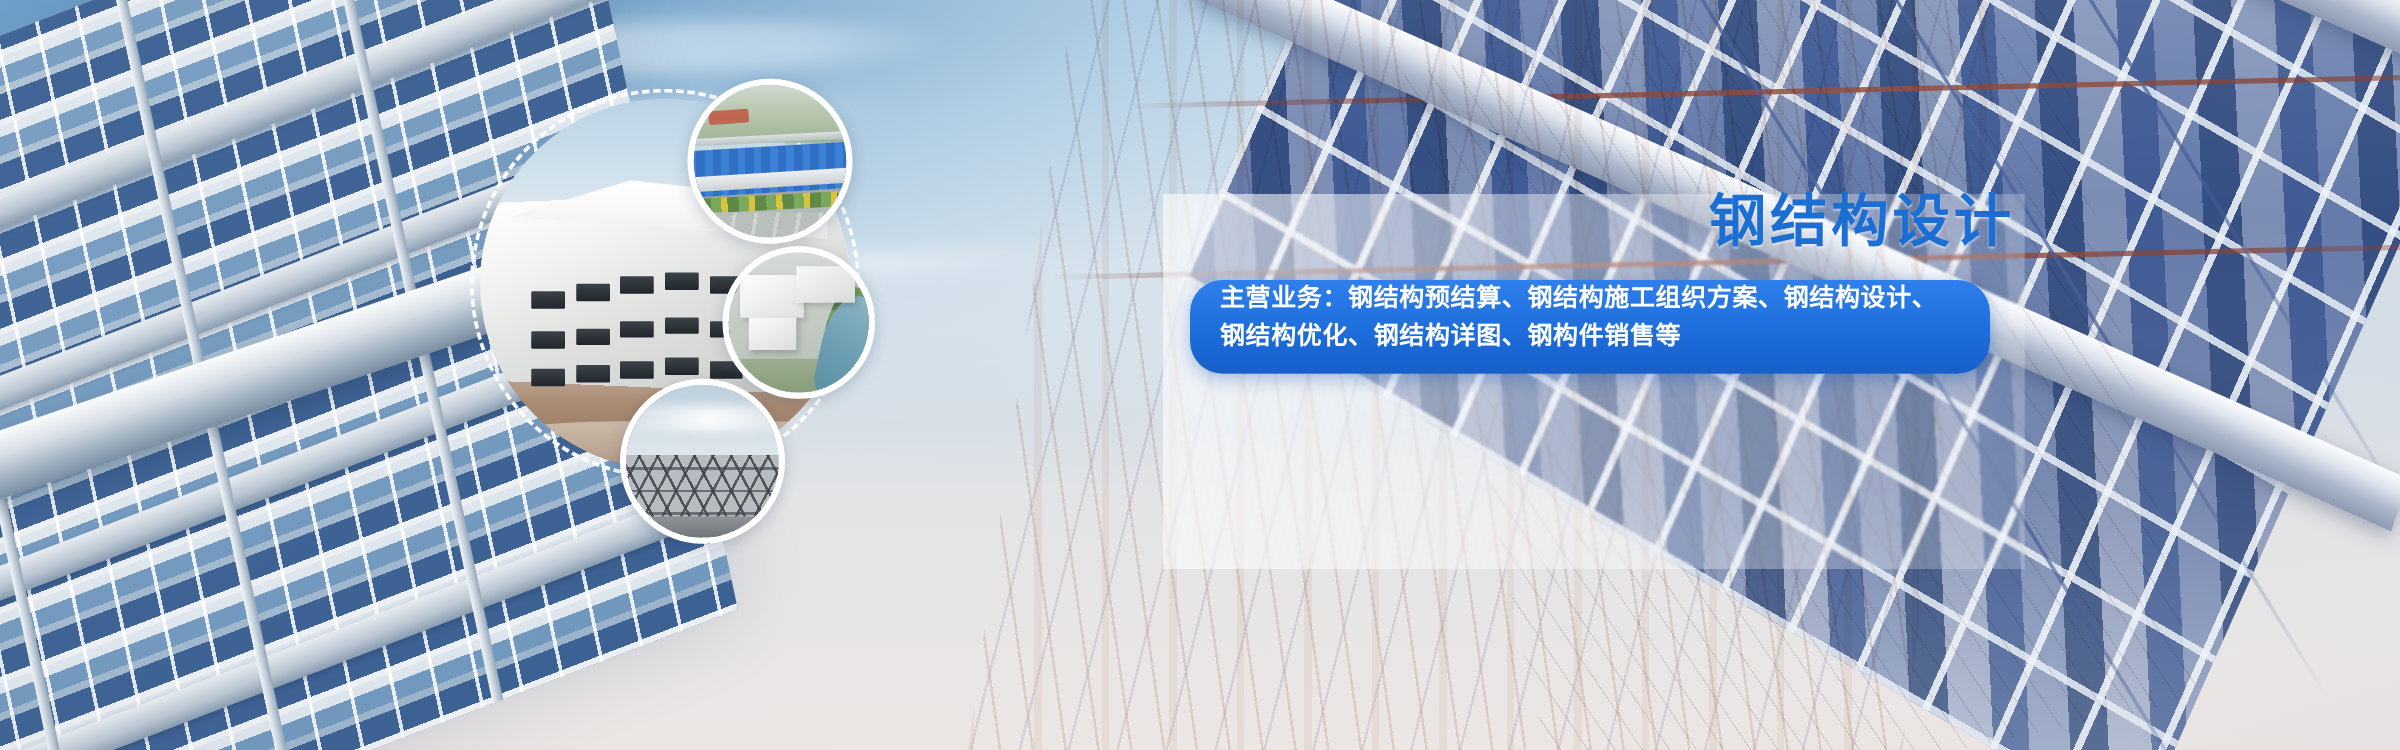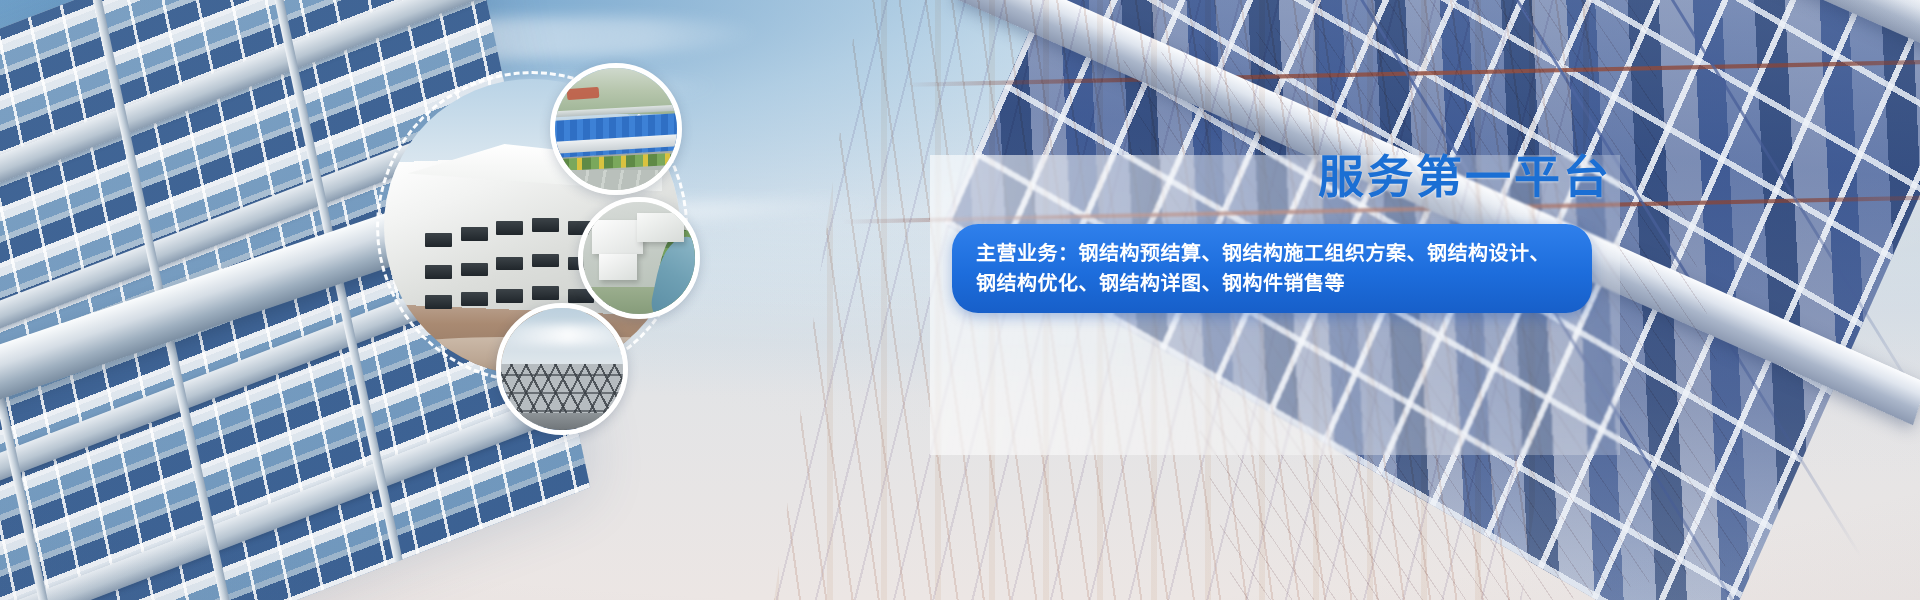--- a/index.html
+++ b/index.html
@@ -279,21 +279,21 @@
     text-shadow:0 1px 1px rgba(255,255,255,.7);
     max-width:660px;
   }
 
   .badge {
     margin-top:20px; margin-left:22px;
     width:640px;
     background:linear-gradient(180deg,#2f80ec 0%,#1d6ddc 55%,#175fc9 100%);
     color:#fff;
     border-radius:26px;
-    padding:14px 24px 15px 24px;
+    padding:0 24px 15px 24px;
     font-size:20px;
     font-weight:bold;
     line-height:1.5;
     letter-spacing:.5px;
     box-shadow:0 4px 14px rgba(20,80,180,.35);
   }
 
   
   .vig { position:absolute; inset:0; pointer-events:none;
          background:radial-gradient(120% 100% at 50% 45%, rgba(255,255,255,0) 55%, rgba(120,130,150,.14) 100%); }
@@ -408,21 +408,21 @@
         <div class="t-base"></div>
       </div>
     </div>
   </div>
 
   <div class="panel"></div>
 
   <div class="content">
 
     <div class="headline">
-      <span class="l2">服务第一平台</span>
+      <span class="l2">钢结构设计</span>
     </div>
 
 
     <div class="badge">主营业务：钢结构预结算、钢结构施工组织方案、钢结构设计、钢结构优化、钢结构详图、钢构件销售等</div>
 
   </div>
 
   <div class="vig"></div>
 </div>
 

